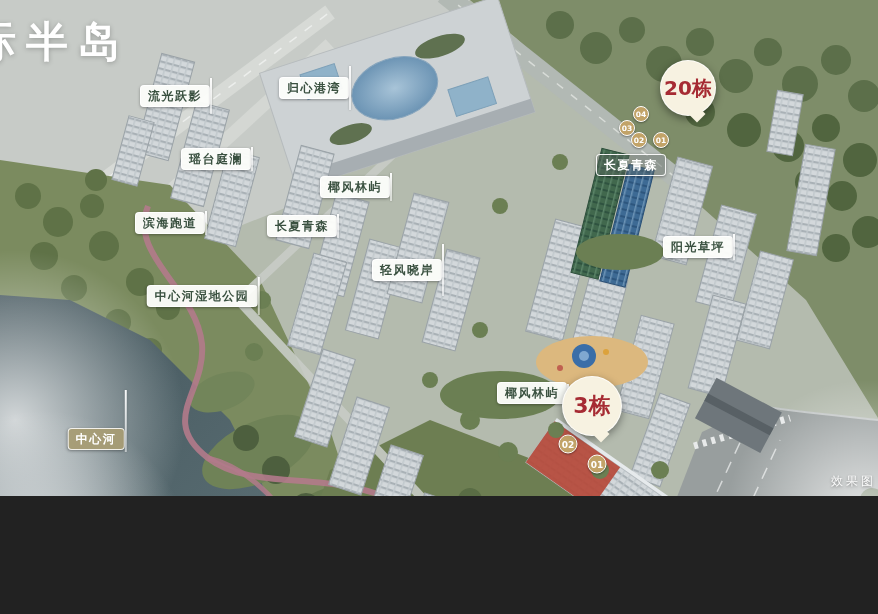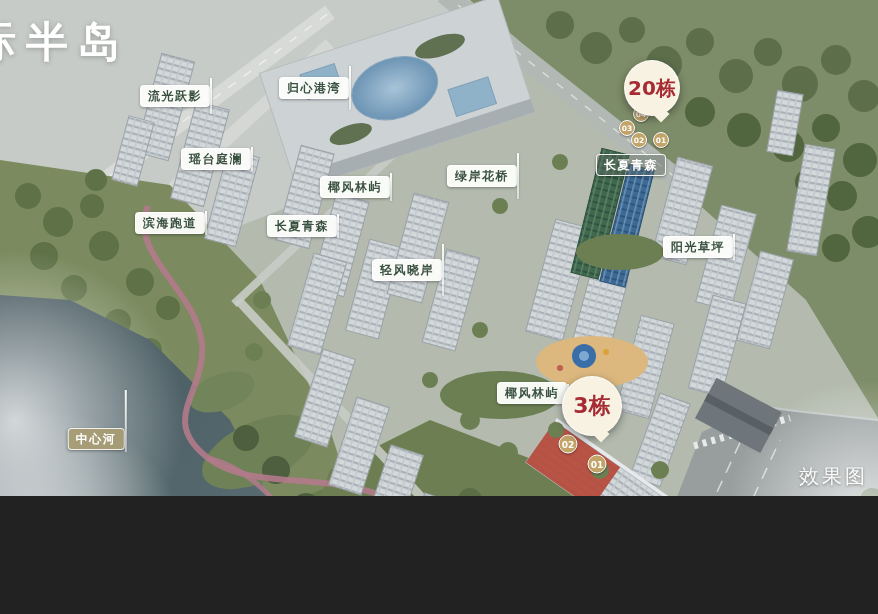--- a/index.html
+++ b/index.html
@@ -28,22 +28,22 @@
   
   .unit{position:absolute;transform:translate(-50%,-50%);border-radius:50%;
         background:#c2a368;border:1.5px solid #fff;color:#fff;font-weight:700;
         display:flex;align-items:center;justify-content:center;z-index:6;
         box-shadow:0 1px 2px rgba(0,0,0,.35);}
   .unit.sm{width:14px;height:14px;font-size:7.5px;}
   .unit.md{width:17px;height:17px;font-size:9px;}
   
   .logo{position:absolute;left:-26px;top:14px;color:#fff;font-size:42px;font-weight:700;
         letter-spacing:10px;text-shadow:0 1px 5px rgba(0,0,0,.25);z-index:8;}
-  .watermark{position:absolute;right:10px;bottom:6px;color:rgba(255,255,255,.95);
-        font-size:20px;letter-spacing:3px;z-index:8;text-shadow:0 1px 3px rgba(0,0,0,.4);}
+  .watermark{position:absolute;right:2px;bottom:6px;color:rgba(255,255,255,.95);
+        font-size:12px;letter-spacing:3px;z-index:8;text-shadow:0 1px 3px rgba(0,0,0,.4);}
 </style>
 </head>
 <body>
 
 <div class="stage">
 
   <svg class="bg" width="878" height="614" viewBox="0 0 878 614">
     <defs>
       <pattern id="winA" width="7" height="7" patternUnits="userSpaceOnUse">
         <rect width="7" height="7" fill="#d3d8db"></rect>
@@ -327,53 +327,53 @@
       <div class="pin" style="height:36px"></div>
     </div>
   <div class="marker" style="left:217px;top:147px">
       <div class="tag">瑶台庭澜</div>
       <div class="pin" style="height:24px"></div>
     </div>
   <div class="marker" style="left:356px;top:173px">
       <div class="tag">椰风林屿</div>
       <div class="pin" style="height:28px"></div>
     </div>
-  <div class="marker" style="left:483px;top:153px">
-      <div class="tag">绿岸花桥</div>
-      <div class="pin" style="height:46px"></div>
-    </div>
   <div class="marker" style="left:303px;top:214px">
       <div class="tag">长夏青森</div>
       <div class="pin" style="height:24px"></div>
     </div>
   <div class="marker" style="left:171px;top:211px">
       <div class="tag">滨海跑道</div>
       <div class="pin" style="height:24px"></div>
     </div>
+  <div class="marker" style="left:203px;top:277px">
+      <div class="tag">中心河湿地公园</div>
+      <div class="pin" style="height:38px"></div>
+    </div>
   <div class="marker" style="left:408px;top:244px">
       <div class="tag">轻风晓岸</div>
       <div class="pin" style="height:52px"></div>
     </div>
   <div class="marker" style="left:699px;top:234px">
       <div class="tag">阳光草坪</div>
       <div class="pin" style="height:26px"></div>
     </div>
   <div class="marker" style="left:533px;top:382px">
       <div class="tag">椰风林屿</div>
       <div class="pin" style="height:18px"></div>
     </div>
   <div class="marker" style="left:97px;top:390px">
       <div class="tag tan">中心河</div>
       <div class="pin" style="height:62px"></div>
     </div>
   <div class="marker" style="left:631px;top:154px">
       <div class="tag ghost">长夏青森</div>
     </div>
 
-  <div class="bubble b20" style="left:652px;top:88px">20栋</div>
+  <div class="bubble b20" style="left:688px;top:88px">20栋</div>
   <div class="bubble b3" style="left:592px;top:406px">3栋</div>
 
   <div class="unit sm" style="left:641px;top:114px">04</div>
   <div class="unit sm" style="left:627px;top:128px">03</div>
   <div class="unit sm" style="left:639px;top:140px">02</div>
   <div class="unit sm" style="left:661px;top:140px">01</div>
 
   <div class="unit md" style="left:568px;top:444px">02</div>
   <div class="unit md" style="left:597px;top:464px">01</div>
 

